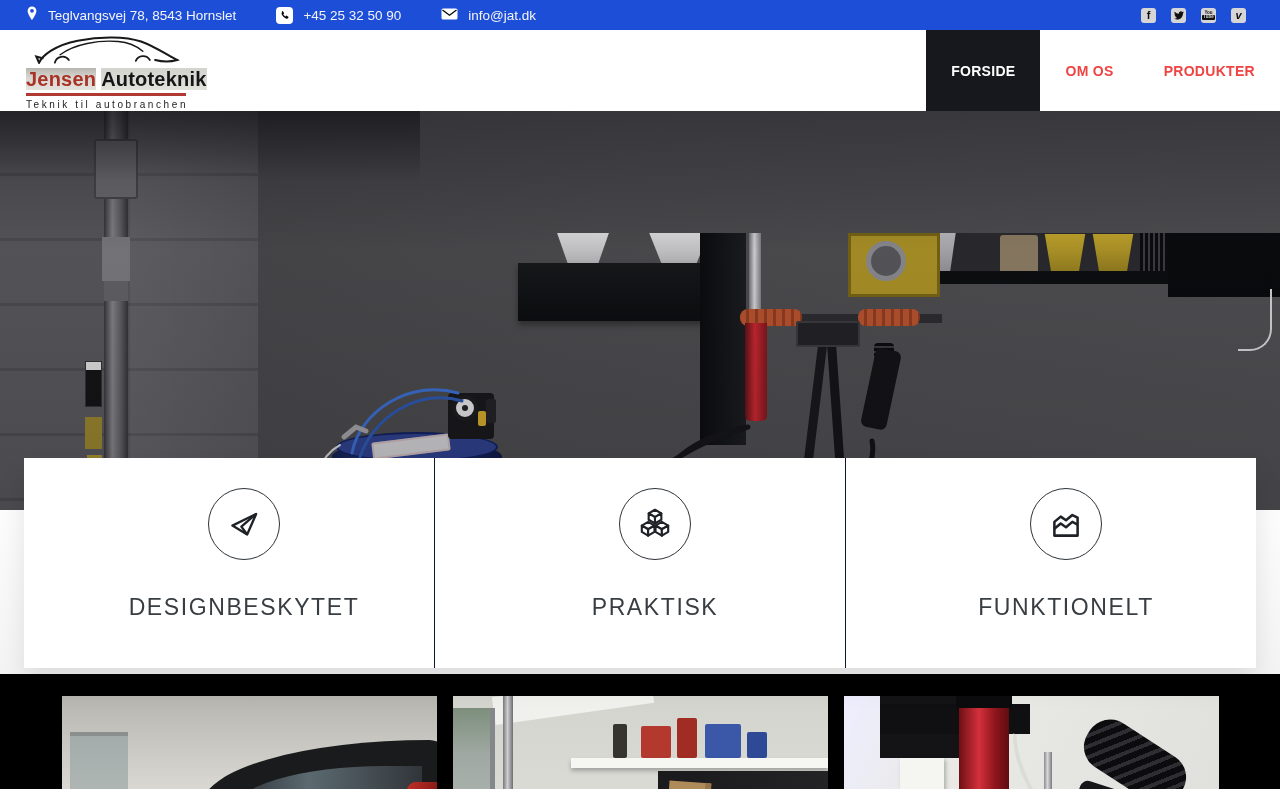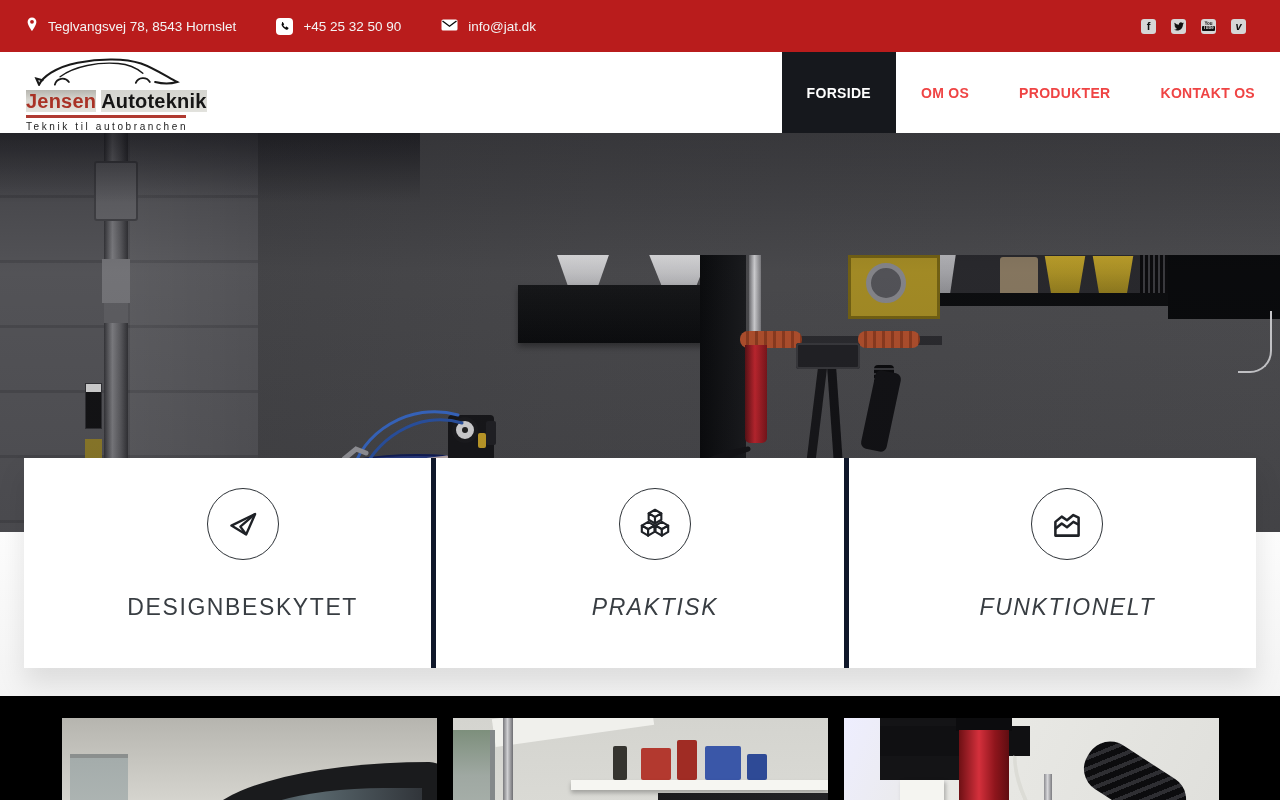--- a/index.html
+++ b/index.html
@@ -1,21 +1,21 @@
 <!DOCTYPE html>
 <html><head>
 <meta charset="utf-8">
 <style>
   * { margin:0; padding:0; box-sizing:border-box; }
   html,body { width:1280px; height:800px; overflow:hidden; background:#fff;
     font-family:"Liberation Sans", sans-serif; }
   body { position:relative; }
 
   
-  .topbar { height:52px; background:#b91c1c; display:flex; align-items:center;
+  .topbar { height:30px; background:#1d4ed8; display:flex; align-items:center;
     padding:0 26px; color:#f4f4f4; font-size:13.5px; }
   .topbar .group { display:flex; align-items:center; gap:10px; margin-right:40px; }
   .topbar .right { margin-left:auto; display:flex; align-items:center; gap:15px; margin-right:8px; }
   .badge { width:17px; height:17px; background:#fff; border-radius:4px;
     display:flex; align-items:center; justify-content:center; }
   .social { width:15px; height:15px; background:#d6d6d6; border-radius:3px; color:#101010;
     display:flex; align-items:center; justify-content:center; font-weight:bold;
     font-size:11px; line-height:1; cursor:pointer; }
   .social .yt { display:flex; flex-direction:column; align-items:center; font-size:4.5px; font-weight:bold; }
   .social .yt .t2 { background:#101010; color:#d6d6d6; padding:0 1px; border-radius:1px; }
@@ -113,21 +113,21 @@
   .gun-grip { left:874px; top:232px; width:20px; height:26px;
     background:repeating-linear-gradient(180deg,#0c0c0e 0 3px,#3a3a3e 3px 5px); border-radius:4px; }
   .hero svg.hoses { position:absolute; left:0; top:0; pointer-events:none; }
   .vignette { left:0; top:0; width:1280px; height:399px;
     background:linear-gradient(180deg,rgba(5,5,10,.28),rgba(5,5,10,.04) 35%,rgba(5,5,10,.14)); }
 
   
   .features { position:absolute; left:24px; top:458px; width:1232px; height:210px; background:#fff;
     display:flex; z-index:6; box-shadow:0 16px 26px rgba(0,0,0,.10); }
   .card { flex:1; display:flex; flex-direction:column; align-items:center; padding-top:30px;padding-left:30px; }
-  .card + .card { border-left:5px solid #0f172a;font-style:italic; }
+  .card + .card { border-left:1px solid #0f172a; }
   .circle { width:72px; height:72px; border:1.4px solid #2e3338; border-radius:50%;
     display:flex; align-items:center; justify-content:center; }
   .card h2 { margin-top:34px; font-size:23px; font-weight:200; letter-spacing:1.6px;
     color:#383d42; }
 
   .mid { height:164px; background:linear-gradient(180deg,#fdfdfd,#f4f4f4); }
 
   
   .gallery { position:relative; height:115px; background:#000; overflow:hidden; }
   .photo { position:absolute; top:22px; width:375px; height:200px; overflow:hidden; cursor:pointer; }
@@ -233,21 +233,20 @@
       <span class="p1">Jensen</span>
       <span class="p2">Autoteknik</span>
     </div>
     <div class="rule"></div>
     <div class="tag">Teknik til autobranchen</div>
   </div>
   <div class="nav">
     <div class="item active">FORSIDE</div>
     <div class="item">OM OS</div>
     <div class="item">PRODUKTER</div>
-    <div class="item">KONTAKT OS</div>
   </div>
 </div>
 
 <div class="hero">
   <div class="gdoor"></div>
   <div class="gdoor-shade"></div>
   <div class="rail"></div>
   <div class="rail-bracket"></div>
   <div class="sticker-dark"></div>
   <div class="sticker-y1"></div>

